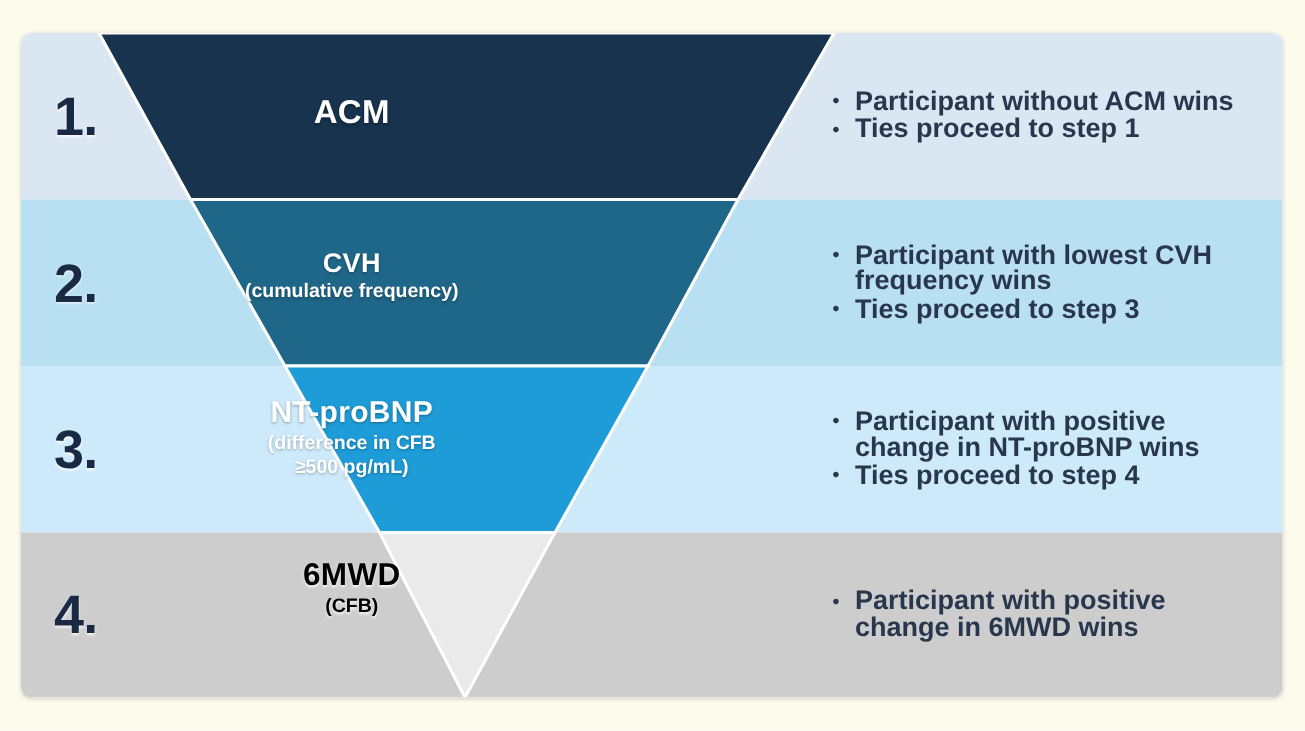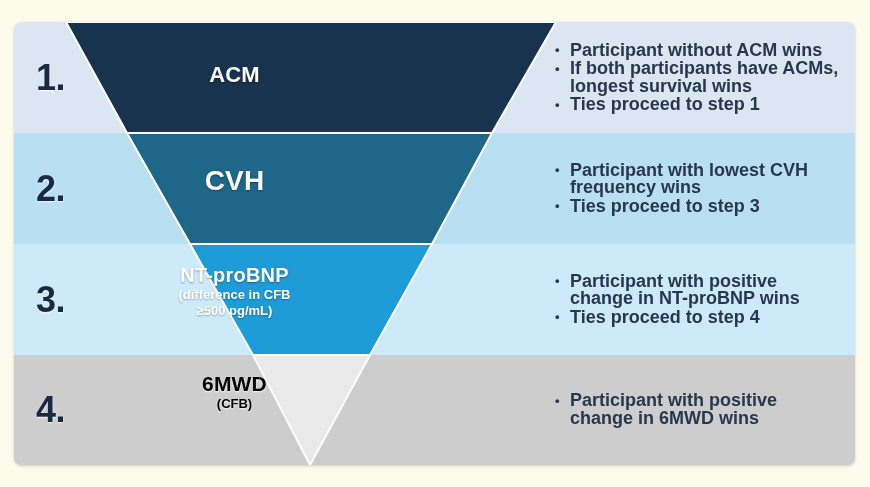--- a/index.html
+++ b/index.html
@@ -123,37 +123,36 @@
     text-shadow: 0 1px 2px rgba(255,255,255,0.9);
   }
 
   
   #lbl-1 { top: 40px;  }
   #lbl-2 { top: 143px; }
   #lbl-3 { top: 242px; }
   #lbl-4 { top: 350px; }
 
   #lbl-1 .seg-title { font-size: 22px; }
-  #lbl-2 .seg-title { font-size: 28px; }
+  #lbl-2 .seg-title { font-size: 18px; }
   #lbl-3 .seg-title { font-size: 20px; }
   #lbl-4 .seg-title { font-size: 21px; }
 
   .axis-shift { transform: translateX(-124px); display: inline-block; }
 </style>
 </head>
 <body>
 
 <div id="stage">
   <div id="card">
 
     <div class="band band-1" style="background:#dbe6f3;">
       <div class="step-num">1.</div>
       <ul class="bullets">
         <li>Participant without ACM wins</li>
-        <li>If both participants have ACMs, longest survival wins</li>
         <li>Ties proceed to step 1</li>
       </ul>
     </div>
 
     <div class="band band-2" style="background:#b9e0f2;">
       <div class="step-num">2.</div>
       <ul class="bullets">
         <li>Participant with lowest CVH frequency wins</li>
         <li>Ties proceed to step 3</li>
       </ul>
@@ -189,20 +188,21 @@
       
       <div class="seg-label" id="lbl-1">
         <span class="axis-shift">
           <div class="seg-title">ACM</div>
         </span>
       </div>
 
       <div class="seg-label" id="lbl-2">
         <span class="axis-shift">
           <div class="seg-title">CVH</div>
+          <div class="seg-sub">(cumulative frequency)</div>
         </span>
       </div>
 
       <div class="seg-label" id="lbl-3">
         <span class="axis-shift">
           <div class="seg-title">NT-proBNP</div>
           <div class="seg-sub" style="white-space:pre-line;">(difference in CFB
 ≥500 pg/mL)</div>
         </span>
       </div>

